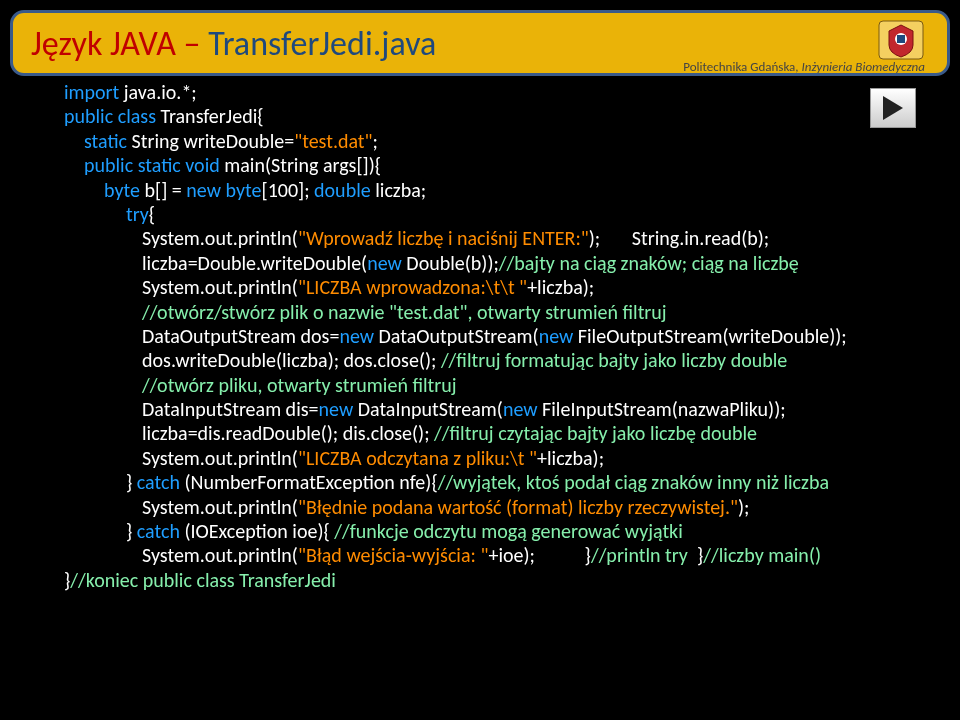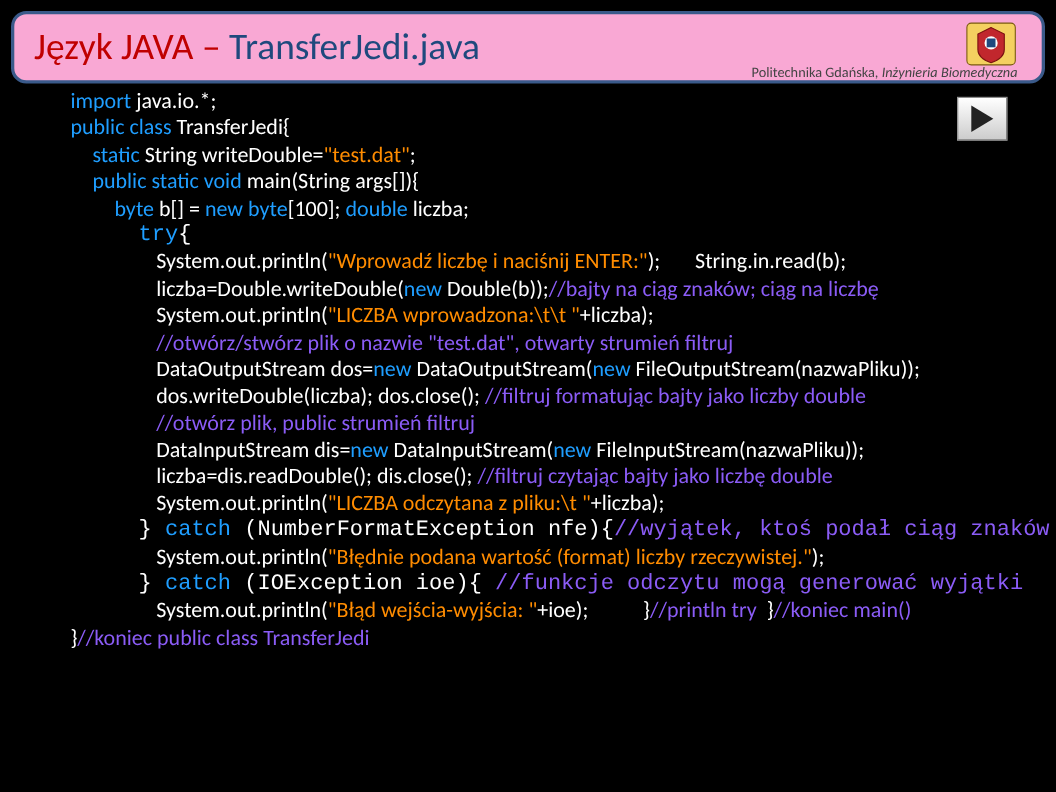--- a/index.html
+++ b/index.html
@@ -14,21 +14,21 @@
   .slide {
     width: 100%;
     height: 100%;
     position: relative;
   }
   .title-box {
     position: absolute;
     top: 10px;
     left: 10px;
     right: 10px;
-    background: #f9a8d4;
+    background: #eab308;
     border: 3px solid #3a5a8a;
     border-radius: 14px;
     padding: 8px 18px;
     height: 66px;
     display: flex;
     align-items: center;
   }
   .title-text {
     font-size: 34px;
     font-weight: 400;
@@ -74,24 +74,24 @@
     left: 18px;
     right: 28px;
     font-size: 20px;
     line-height: 1.22;
     color: #fff;
     margin-left: 46px;
   }
   .code .line { white-space: pre; }
   .kw { color: #1f9eff; }
   .str { color: #ff8c00; }
-  .cmt { color: #8b5cf6; text-align: right; }
+  .cmt { color: #86efac; text-align: right; }
   .id1 { padding-left: 20px; }
   .id2 { padding-left: 40px; }
-  .id3 { padding-left: 62px; font-family: Liberation Mono, monospace; }
+  .id3 { padding-left: 62px; }
   .id4 { padding-left: 78px; }
 </style>
 </head>
 <body>
 
 <div class="slide">
 
   <div class="title-box">
     <div class="title-text">
       <span class="title-red">Język JAVA – </span><span class="title-blue">TransferJedi.java</span>
@@ -117,26 +117,26 @@
     <div class="line"><span class="kw">import</span><span> java.io.*;</span></div>
     <div class="line"><span class="kw">public class</span><span> TransferJedi{</span></div>
     <div class="line id1"><span class="kw">static</span><span> String writeDouble=</span><span class="str">"test.dat"</span><span>;</span></div>
     <div class="line id1"><span class="kw">public static void</span><span> main(String args[]){</span></div>
     <div class="line id2"><span class="kw">byte</span><span> b[] = </span><span class="kw">new byte</span><span>[100]; </span><span class="kw">double</span><span> liczba;</span></div>
     <div class="line id3"><span class="kw">try</span><span>{</span></div>
     <div class="line id4"><span>System.out.println(</span><span class="str">"Wprowadź liczbę i naciśnij ENTER:"</span><span>);       String.in.read(b);</span></div>
     <div class="line id4"><span>liczba=Double.writeDouble(</span><span class="kw">new</span><span> Double(b));</span><span class="cmt">//bajty na ciąg znaków; ciąg na liczbę</span></div>
     <div class="line id4"><span>System.out.println(</span><span class="str">"LICZBA wprowadzona:\t\t "</span><span>+liczba);</span></div>
     <div class="line id4"><span class="cmt">//otwórz/stwórz plik o nazwie "test.dat", otwarty strumień filtruj</span></div>
-    <div class="line id4"><span>DataOutputStream dos=</span><span class="kw">new</span><span> DataOutputStream(</span><span class="kw">new</span><span> FileOutputStream(nazwaPliku));</span></div>
+    <div class="line id4"><span>DataOutputStream dos=</span><span class="kw">new</span><span> DataOutputStream(</span><span class="kw">new</span><span> FileOutputStream(writeDouble));</span></div>
     <div class="line id4"><span>dos.writeDouble(liczba); dos.close(); </span><span class="cmt">//filtruj formatując bajty jako liczby double</span></div>
-    <div class="line id4"><span class="cmt">//otwórz plik, public strumień filtruj</span></div>
+    <div class="line id4"><span class="cmt">//otwórz pliku, otwarty strumień filtruj</span></div>
     <div class="line id4"><span>DataInputStream dis=</span><span class="kw">new</span><span> DataInputStream(</span><span class="kw">new</span><span> FileInputStream(nazwaPliku));</span></div>
     <div class="line id4"><span>liczba=dis.readDouble(); dis.close(); </span><span class="cmt">//filtruj czytając bajty jako liczbę double</span></div>
     <div class="line id4"><span>System.out.println(</span><span class="str">"LICZBA odczytana z pliku:\t "</span><span>+liczba);</span></div>
     <div class="line id3"><span>} </span><span class="kw">catch</span><span> (NumberFormatException nfe){</span><span class="cmt">//wyjątek, ktoś podał ciąg znaków inny niż liczba</span></div>
     <div class="line id4"><span>System.out.println(</span><span class="str">"Błędnie podana wartość (format) liczby rzeczywistej."</span><span>);</span></div>
     <div class="line id3"><span>} </span><span class="kw">catch</span><span> (IOException ioe){ </span><span class="cmt">//funkcje odczytu mogą generować wyjątki</span></div>
-    <div class="line id4"><span>System.out.println(</span><span class="str">"Błąd wejścia-wyjścia: "</span><span>+ioe);           }</span><span class="cmt">//println try</span><span>  }</span><span class="cmt">//koniec main()</span></div>
+    <div class="line id4"><span>System.out.println(</span><span class="str">"Błąd wejścia-wyjścia: "</span><span>+ioe);           }</span><span class="cmt">//println try</span><span>  }</span><span class="cmt">//liczby main()</span></div>
     <div class="line"><span>}</span><span class="cmt">//koniec public class TransferJedi</span></div>
   </div>
 
 </div>
 
 </body></html>

